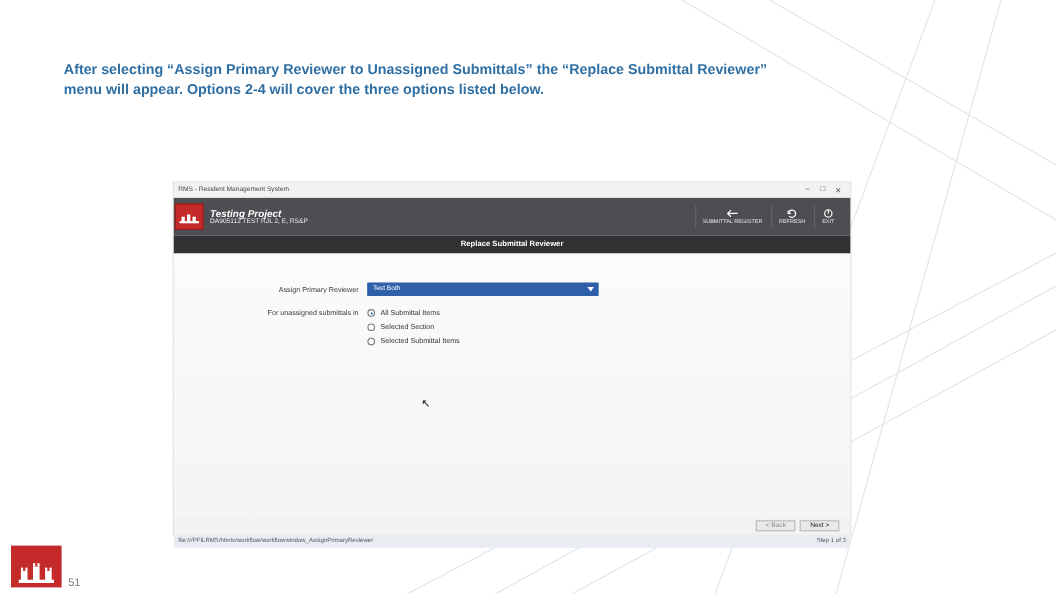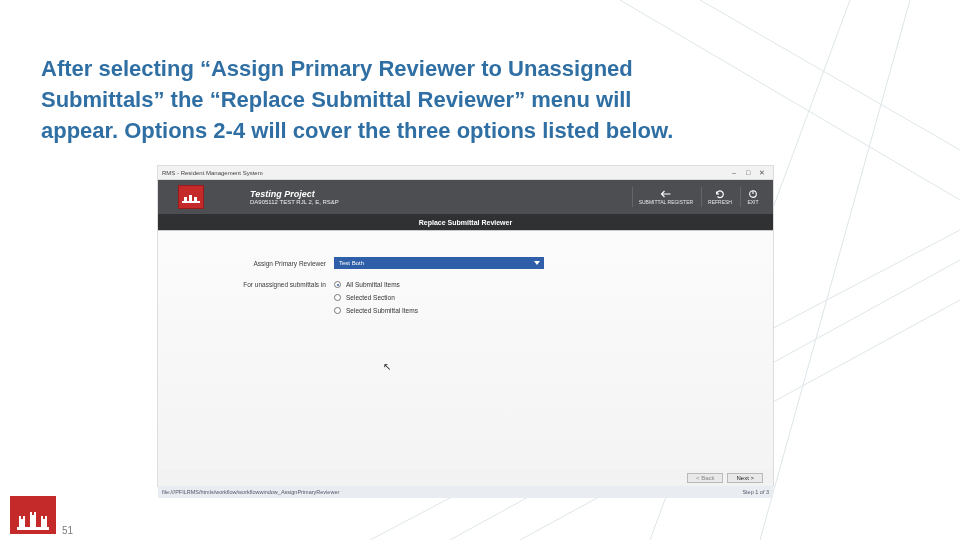--- a/index.html
+++ b/index.html
@@ -9,23 +9,23 @@
     background: #fff;
     position: relative;
     overflow: hidden;
   }
   .bg-lines {
     position: absolute; inset: 0;
     pointer-events: none;
   }
   .heading {
     position: absolute;
-    left: 41px; top: 54px; width: 640px;
+    left: 58px; top: 54px; width: 640px;
     color: #2f6fa3;
-    font-size: 22px;
+    font-size: 13px;
     font-weight: 600;
     line-height: 1.4;
   }
   .screenshot {
     position: absolute;
     left: 158px; top: 166px;
     width: 615px; height: 320px;
     background: #fff;
     box-shadow: 0 0 0 1px #ddd;
     font-size: 7px;
@@ -40,22 +40,21 @@
   }
   .titlebar .spacer { flex: 1; }
   .win-btn {
     width: 14px; text-align: center; color: #555;
     font-size: 7px;
   }
   .topbar {
     height: 34px; background: #4c4e51;
     display: flex; align-items: center;
     color: #fff;
-    padding-left: 20px;
-    gap: 40px;
+    padding-left: 1px;
   }
   .logo {
     width: 26px; height: 24px;
     background: #c42a2a;
     border: 1px solid #9a1b1b;
     display: flex; align-items: center; justify-content: center;
     margin-right: 6px;
   }
   .proj {
     display: flex; flex-direction: column;

